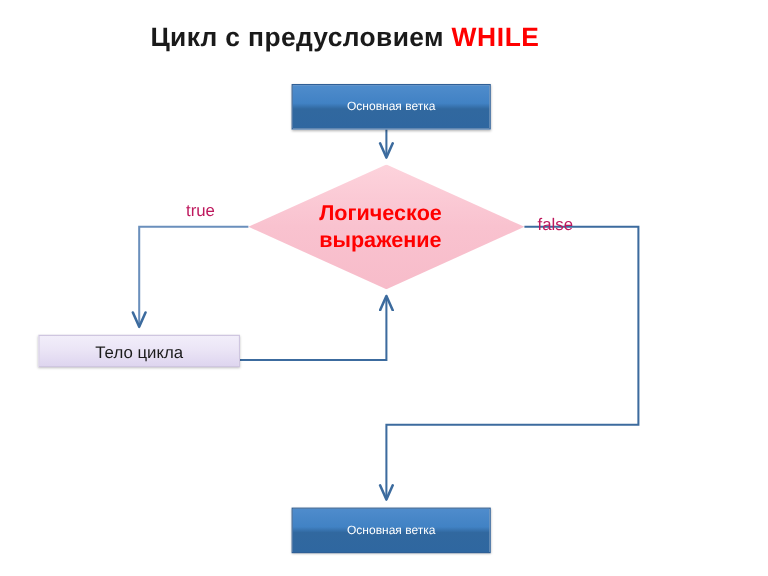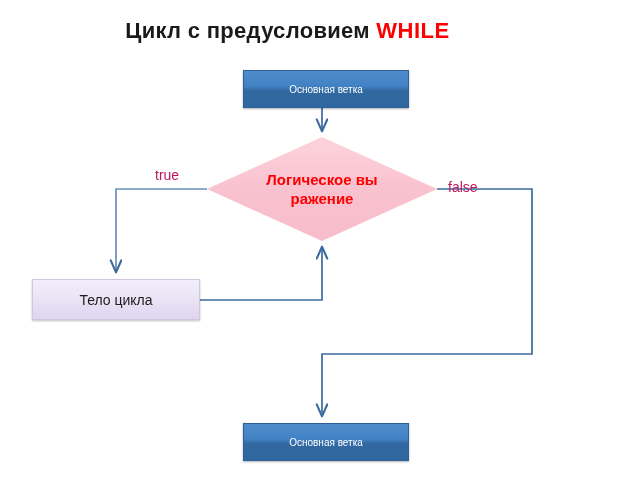--- a/index.html
+++ b/index.html
@@ -70,21 +70,21 @@
   }
   #box-top    { left: 243px; top: 70px;  width: 166px; height: 38px; }
   #box-bottom { left: 243px; top: 423px; width: 166px; height: 38px; }
 
   
   #box-body {
     position: absolute;
     left: 32px;
     top: 279px;
     width: 168px;
-    height: 41px;
+    height: 27px;
     box-sizing: border-box;
     border: 1px solid #cfc6e0;
     background: linear-gradient(to bottom, #f2eefa 0%, #ebe5f6 45%, #ded5ef 100%);
     color: #1b1b1b;
     font-size: 14px;
     display: flex;
     align-items: center;
     justify-content: center;
     text-align: center;
     box-shadow: 0 1px 2px rgba(0,0,0,0.25);
@@ -104,24 +104,24 @@
     background: #fbc7d2;
     background: linear-gradient(to bottom, #fdd3dc 0%, #f9c2cf 50%, #f7bcca 100%);
     clip-path: polygon(50% 0%, 100% 50%, 50% 100%, 0% 50%);
   }
   #diamond .dlabel {
     position: absolute;
     left: 50%;
     top: 50%;
     transform: translate(-50%, -50%);
     width: 112px;
-    text-align: center;
+    text-align: left;
     color: #ff0000;
     font-weight: bold;
-    font-size: 15px;
+    font-size: 18px;
     line-height: 1.28;
     word-break: break-all;
   }
 
   
   .branch-label {
     position: absolute;
     font-size: 14px;
     color: #be185d;
     white-space: nowrap;

